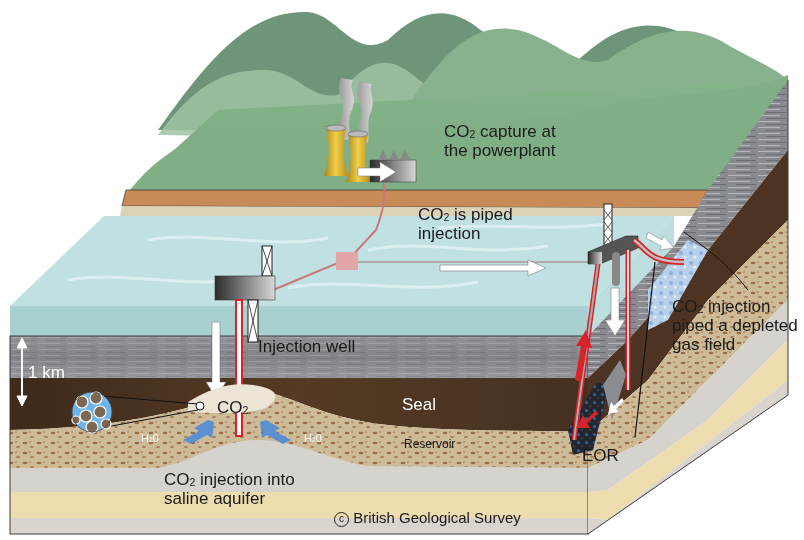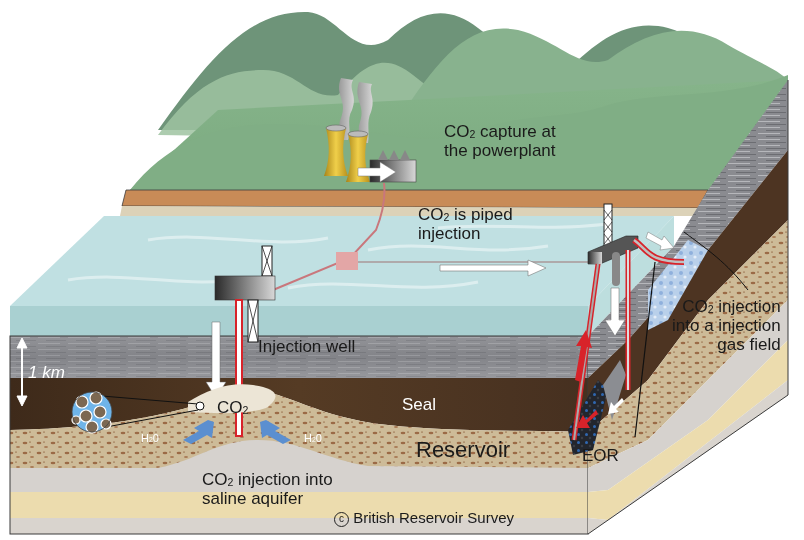--- a/index.html
+++ b/index.html
@@ -212,47 +212,47 @@
   <span>the powerplant</span>
 </div>
 
 <div class="lbl" style="left:378px; top:205px; font-size:17px;margin-left:32px;">
   <span>CO</span><span class="sub">2</span><span> is piped</span><br>
   <span>injection</span>
 </div>
 
 <div class="lbl" style="left:250px; top:337px; font-size:17px;">Injection well</div>
 
-<div class="lbl white" style="left:20px; top:363px; font-size:17px;font-style:italic;">1 km</div>
+<div class="lbl white" style="left:20px; top:363px; font-size:17px;">1 km</div>
 
 <div class="lbl white" style="left:394px; top:395px; font-size:17px;text-align:center;">Seal</div>
 
 <div class="lbl" style="left:209px; top:398px; font-size:17px;text-align:center;">
   <span>CO</span><span class="sub">2</span>
 </div>
 
 <div class="lbl white" style="left:133px; top:432px; font-size:11px;">
   <span>H</span><span class="sub">2</span><span>0</span>
 </div>
 <div class="lbl white" style="left:296px; top:432px; font-size:11px;">
   <span>H</span><span class="sub">2</span><span>0</span>
 </div>
 
-<div class="lbl" style="left:396px; top:438px; font-size:22px;margin-left:12px;">Reservoir</div>
-
-<div class="lbl" style="left:156px; top:470px; font-size:17px;margin-left:38px;">
+<div class="lbl" style="left:396px; top:438px; font-size:12px;">Reservoir</div>
+
+<div class="lbl" style="left:156px; top:470px; font-size:17px;">
   <span>CO</span><span class="sub">2</span><span> injection into</span><br>
   <span>saline aquifer</span>
 </div>
 
-<div class="lbl" style="left:664px; top:297px; font-size:17px;text-align:right;">
+<div class="lbl" style="left:664px; top:297px; font-size:17px;">
   <span>CO</span><span class="sub">2</span><span> injection</span><br>
-  <span>into a injection</span><br>
+  <span>piped a depleted</span><br>
   <span>gas field</span>
 </div>
 
 <div class="lbl" style="left:574px; top:446px; font-size:17px;">EOR</div>
 
 <div class="lbl" style="left:326px; top:510px; font-size:15px;">
   <span style="display:inline-block; width:13px; height:13px; border:1px solid #222; border-radius:50%; font-size:10px; line-height:12px; text-align:center; vertical-align:1px;">c</span>
-  <span>British Reservoir Survey</span>
+  <span>British Geological Survey</span>
 </div>
 </div>
 
 </body></html>

